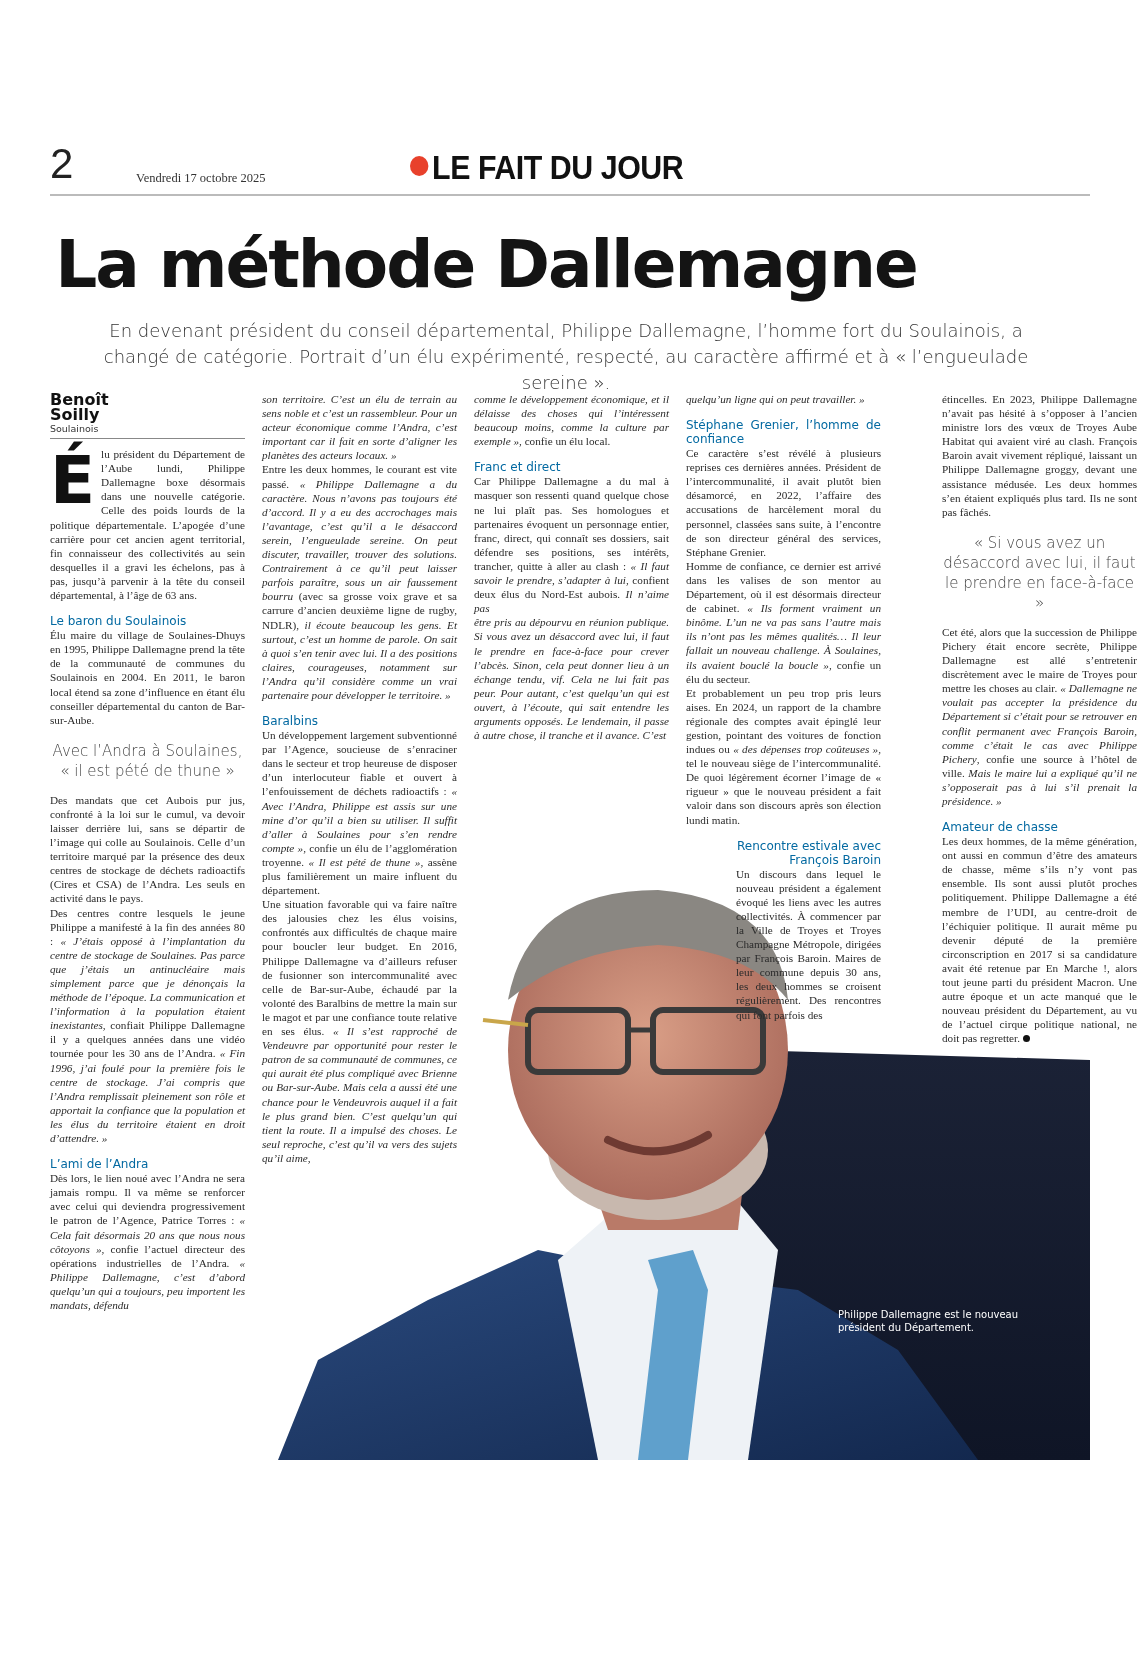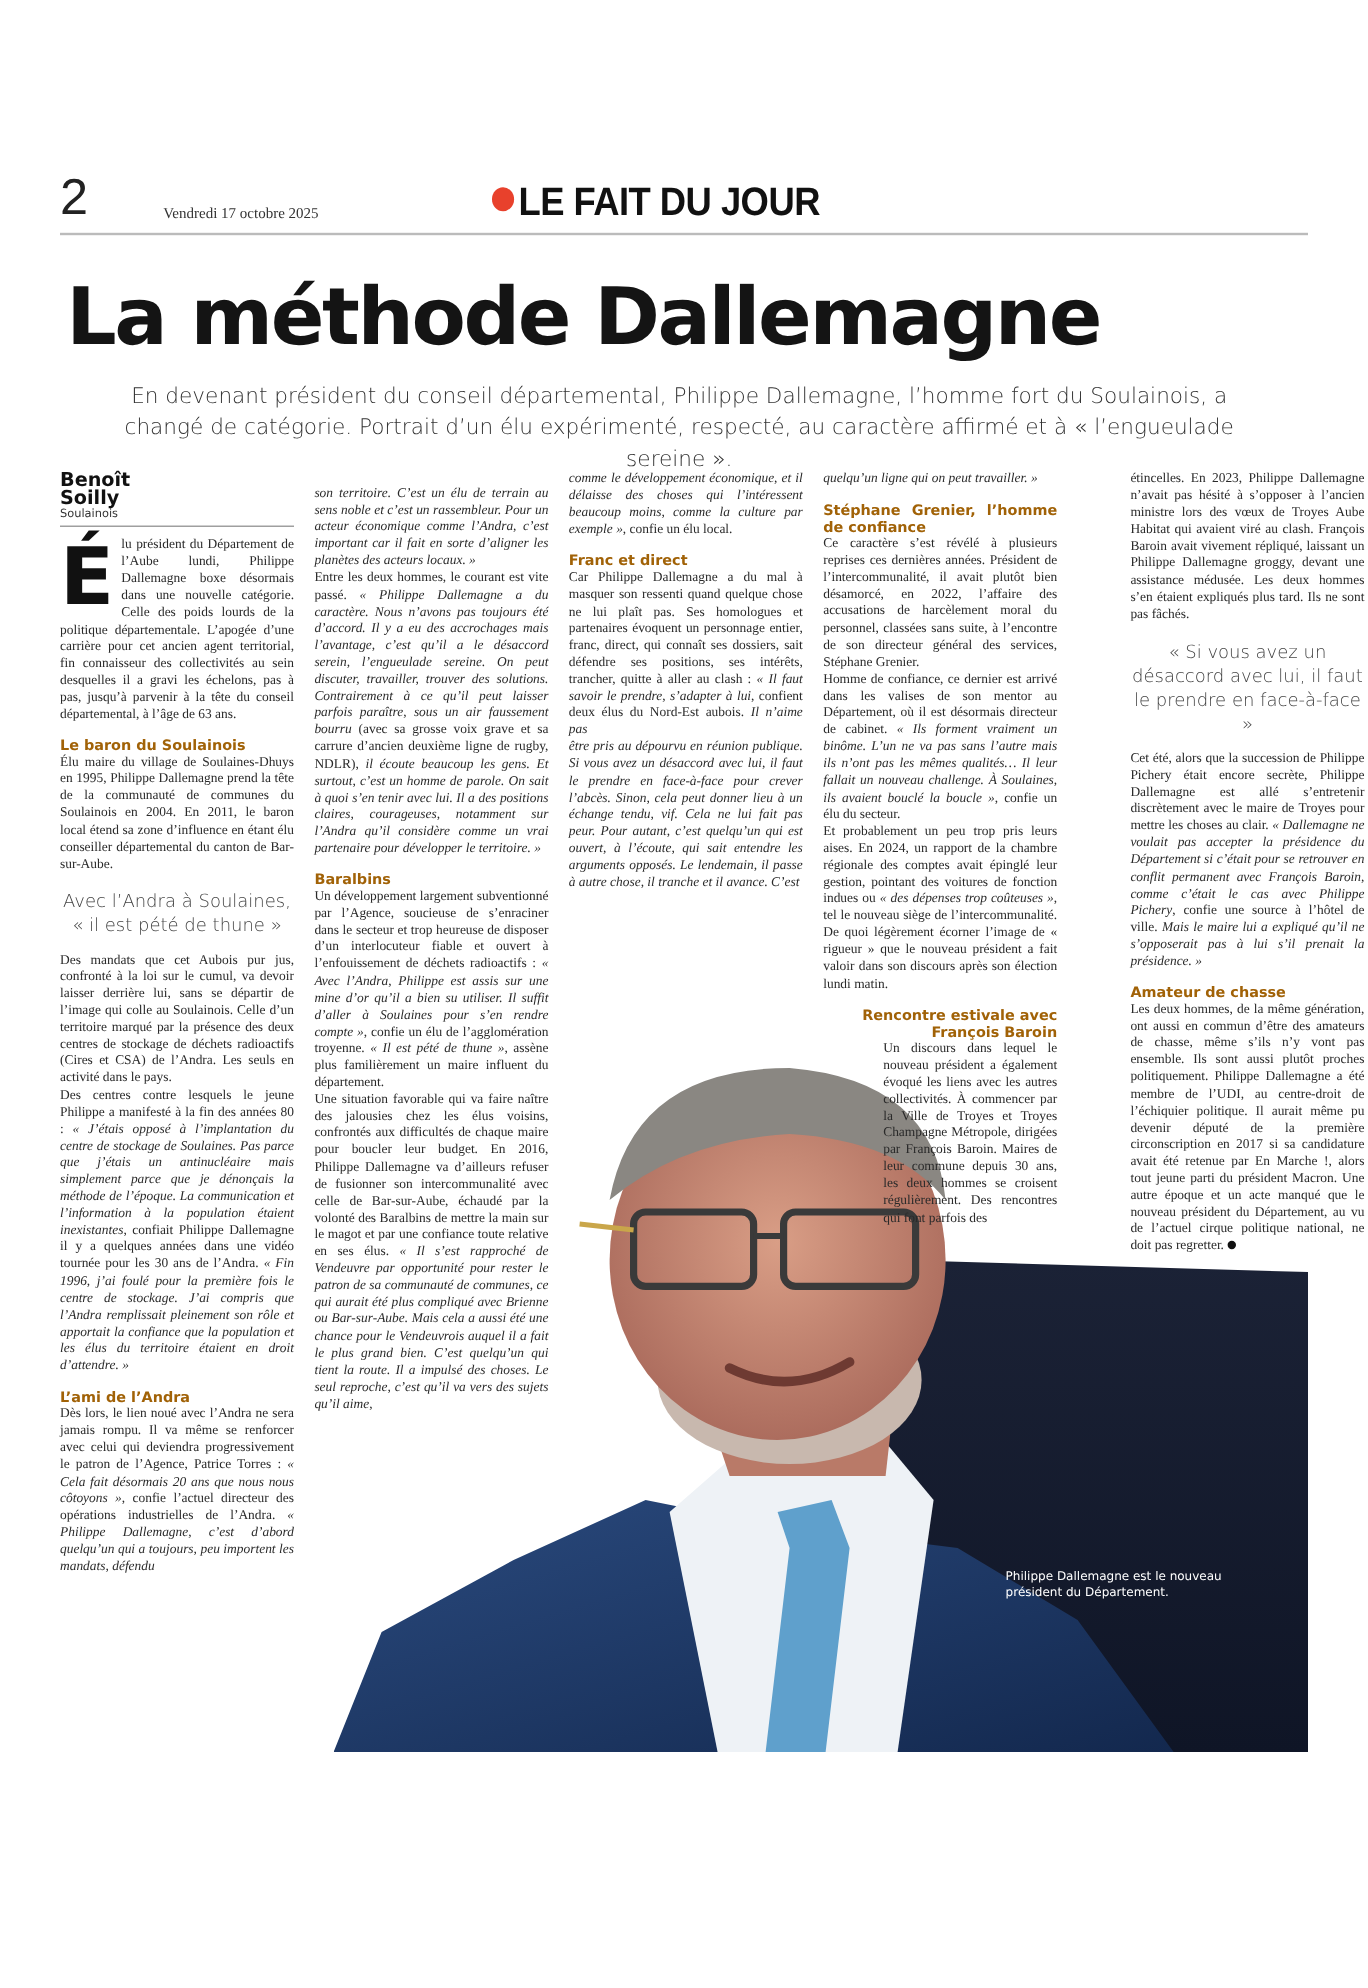--- a/index.html
+++ b/index.html
@@ -8,25 +8,25 @@
   .topbar { position:absolute; left:50px; top:138px; width:1040px; height:58px; border-bottom:2px solid #bbb; }
   .page-num { position:absolute; left:0; top:4px; font-family:"Liberation Sans", sans-serif; font-size:42px; font-weight:300; color:#222; line-height:44px; }
   .date { position:absolute; left:86px; top:33px; font-family:"Liberation Serif", serif; font-size:12.5px; color:#333; }
   .rubric { position:absolute; left:360px; top:12px; font-family:"Liberation Sans", sans-serif; font-weight:900; font-size:33px; letter-spacing:-0.5px; color:#111; line-height:36px; transform:scaleX(0.92); transform-origin:left; }
   .rubric .dot { display:inline-block; width:20px; height:20px; border-radius:50%; background:#e8412c; margin-right:4px; vertical-align:3px; }
   .headline { position:absolute; left:0; width:972px; top:228px; text-align:center; font-family:"DejaVu Sans", sans-serif; font-weight:bold; font-size:66px; letter-spacing:-2px; color:#141414; line-height:74px; }
   .standfirst { position:absolute; left:76px; width:980px; top:318px; text-align:center; font-family:"DejaVu Sans", sans-serif; font-size:18px; color:#333; line-height:26px; font-weight:300; }
   .col { position:absolute; top:392px; width:195px; font-size:11.2px; line-height:14.1px; text-align:justify; hyphens:auto; color:#2a2a2a; font-family:"Liberation Serif", serif; }
   .col p { margin:0; }
   .col em { font-style:italic; }
-  .c1 { left:50px; } .c2 { left:262px;margin-top:12px; } .c3 { left:474px; } .c4 { left:686px; } .c5 { left:942px; }
+  .c1 { left:50px; } .c2 { left:262px; } .c3 { left:474px; } .c4 { left:686px; } .c5 { left:942px; }
   .author-first, .author-last { font-family:"DejaVu Sans", sans-serif; font-weight:bold; font-size:16px; line-height:15px; color:#111; }
   .author-role { font-family:"DejaVu Sans", sans-serif; font-size:9.5px; border-bottom:1px solid #888; padding-bottom:2px; margin-bottom:8px; color:#333; }
   .dropcap { float:left; font-family:"DejaVu Sans", sans-serif; font-weight:bold; font-size:66px; line-height:56px; margin:0 6px 0 0; padding-top:6px; color:#111; }
-  .sub { font-family:"DejaVu Sans", sans-serif; font-weight:bold; font-size:12px; line-height:14px; color:#a16207; margin-top:12px; }
+  .sub { font-family:"DejaVu Sans", sans-serif; font-weight:normal; font-size:12px; line-height:14px; color:#0369a1; margin-top:12px; }
   .sub.right { text-align:right; }
   .pullquote { font-family:"DejaVu Sans", sans-serif; font-size:15px; line-height:20px; text-align:center; color:#444; margin:14px 0 12px; font-weight:300; }
   .photo { position:absolute; left:278px; top:890px; width:812px; height:570px; overflow:hidden; }
   .caption { position:absolute; left:838px; top:1308px; width:200px; font-family:"DejaVu Sans", sans-serif; font-size:10px; line-height:13px; color:#fff; }
   .endmark { display:inline-block; width:7px; height:7px; border-radius:50%; background:#111; vertical-align:0; }
 </style>
 </head>
 <body>
 
 <div class="topbar">

